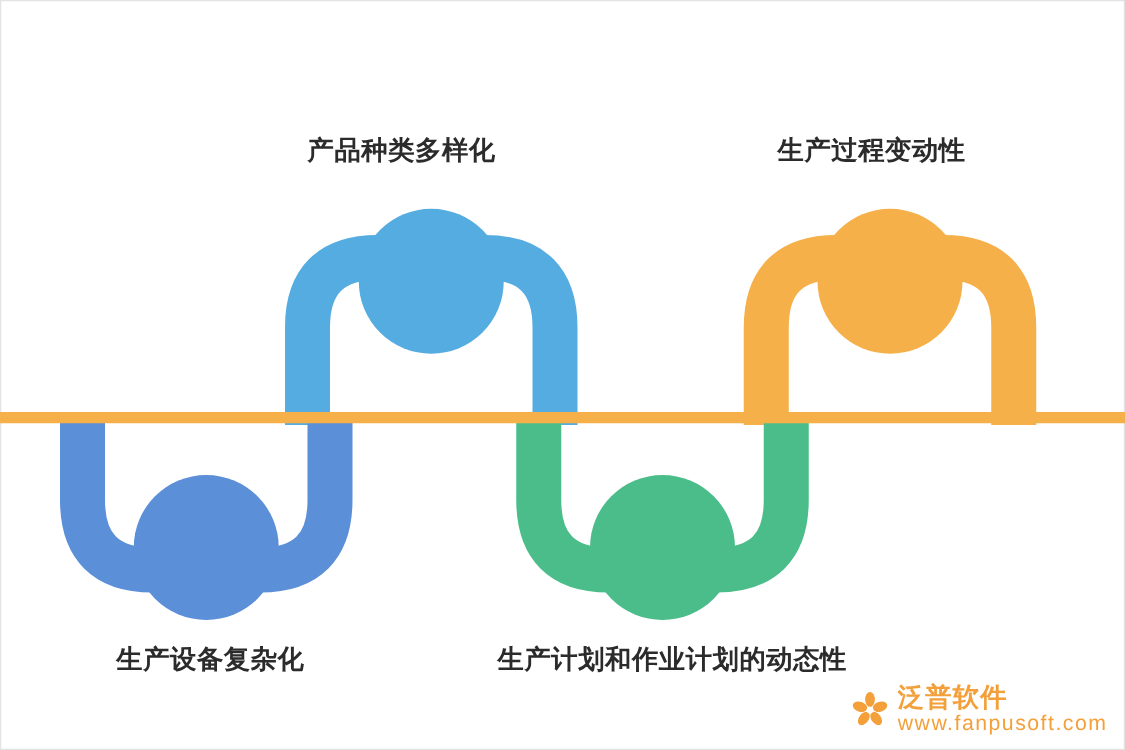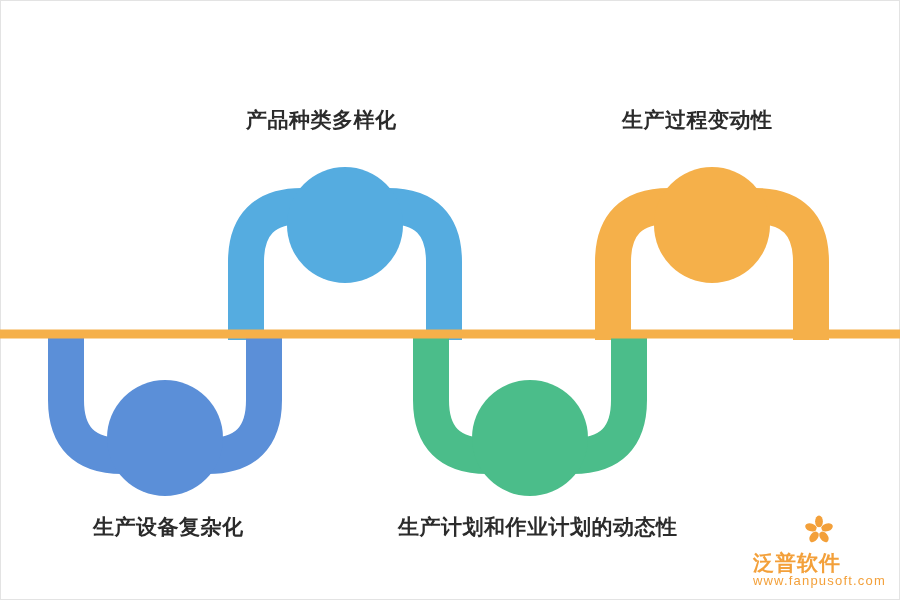--- a/index.html
+++ b/index.html
@@ -46,40 +46,39 @@
   .label-equipment    { left: 93px;  top: 513px; }
   .label-plan-dynamic { left: 398px; top: 513px; }
 
   .watermark {
     position: absolute;
     right: 14px;
     bottom: 12px;
     display: flex;
     align-items: center;
     gap: 7px;
-    flex-direction: column;
   }
   .wm-logo {
     width: 30px;
     height: 30px;
     flex: 0 0 auto;
   }
   .wm-text {
     display: flex;
     flex-direction: column;
     line-height: 1.05;
   }
   .wm-title {
     font-size: 21px;
     font-weight: bold;
     color: #f3a03a;
     letter-spacing: 1px;
   }
   .wm-sub {
-    font-size: 13px;
+    font-size: 17px;
     color: #f3a03a;
     letter-spacing: 1.2px;
     font-family: "Liberation Sans", sans-serif;
   }
 </style>
 </head>
 <body>
 
 <div id="stage">
 

